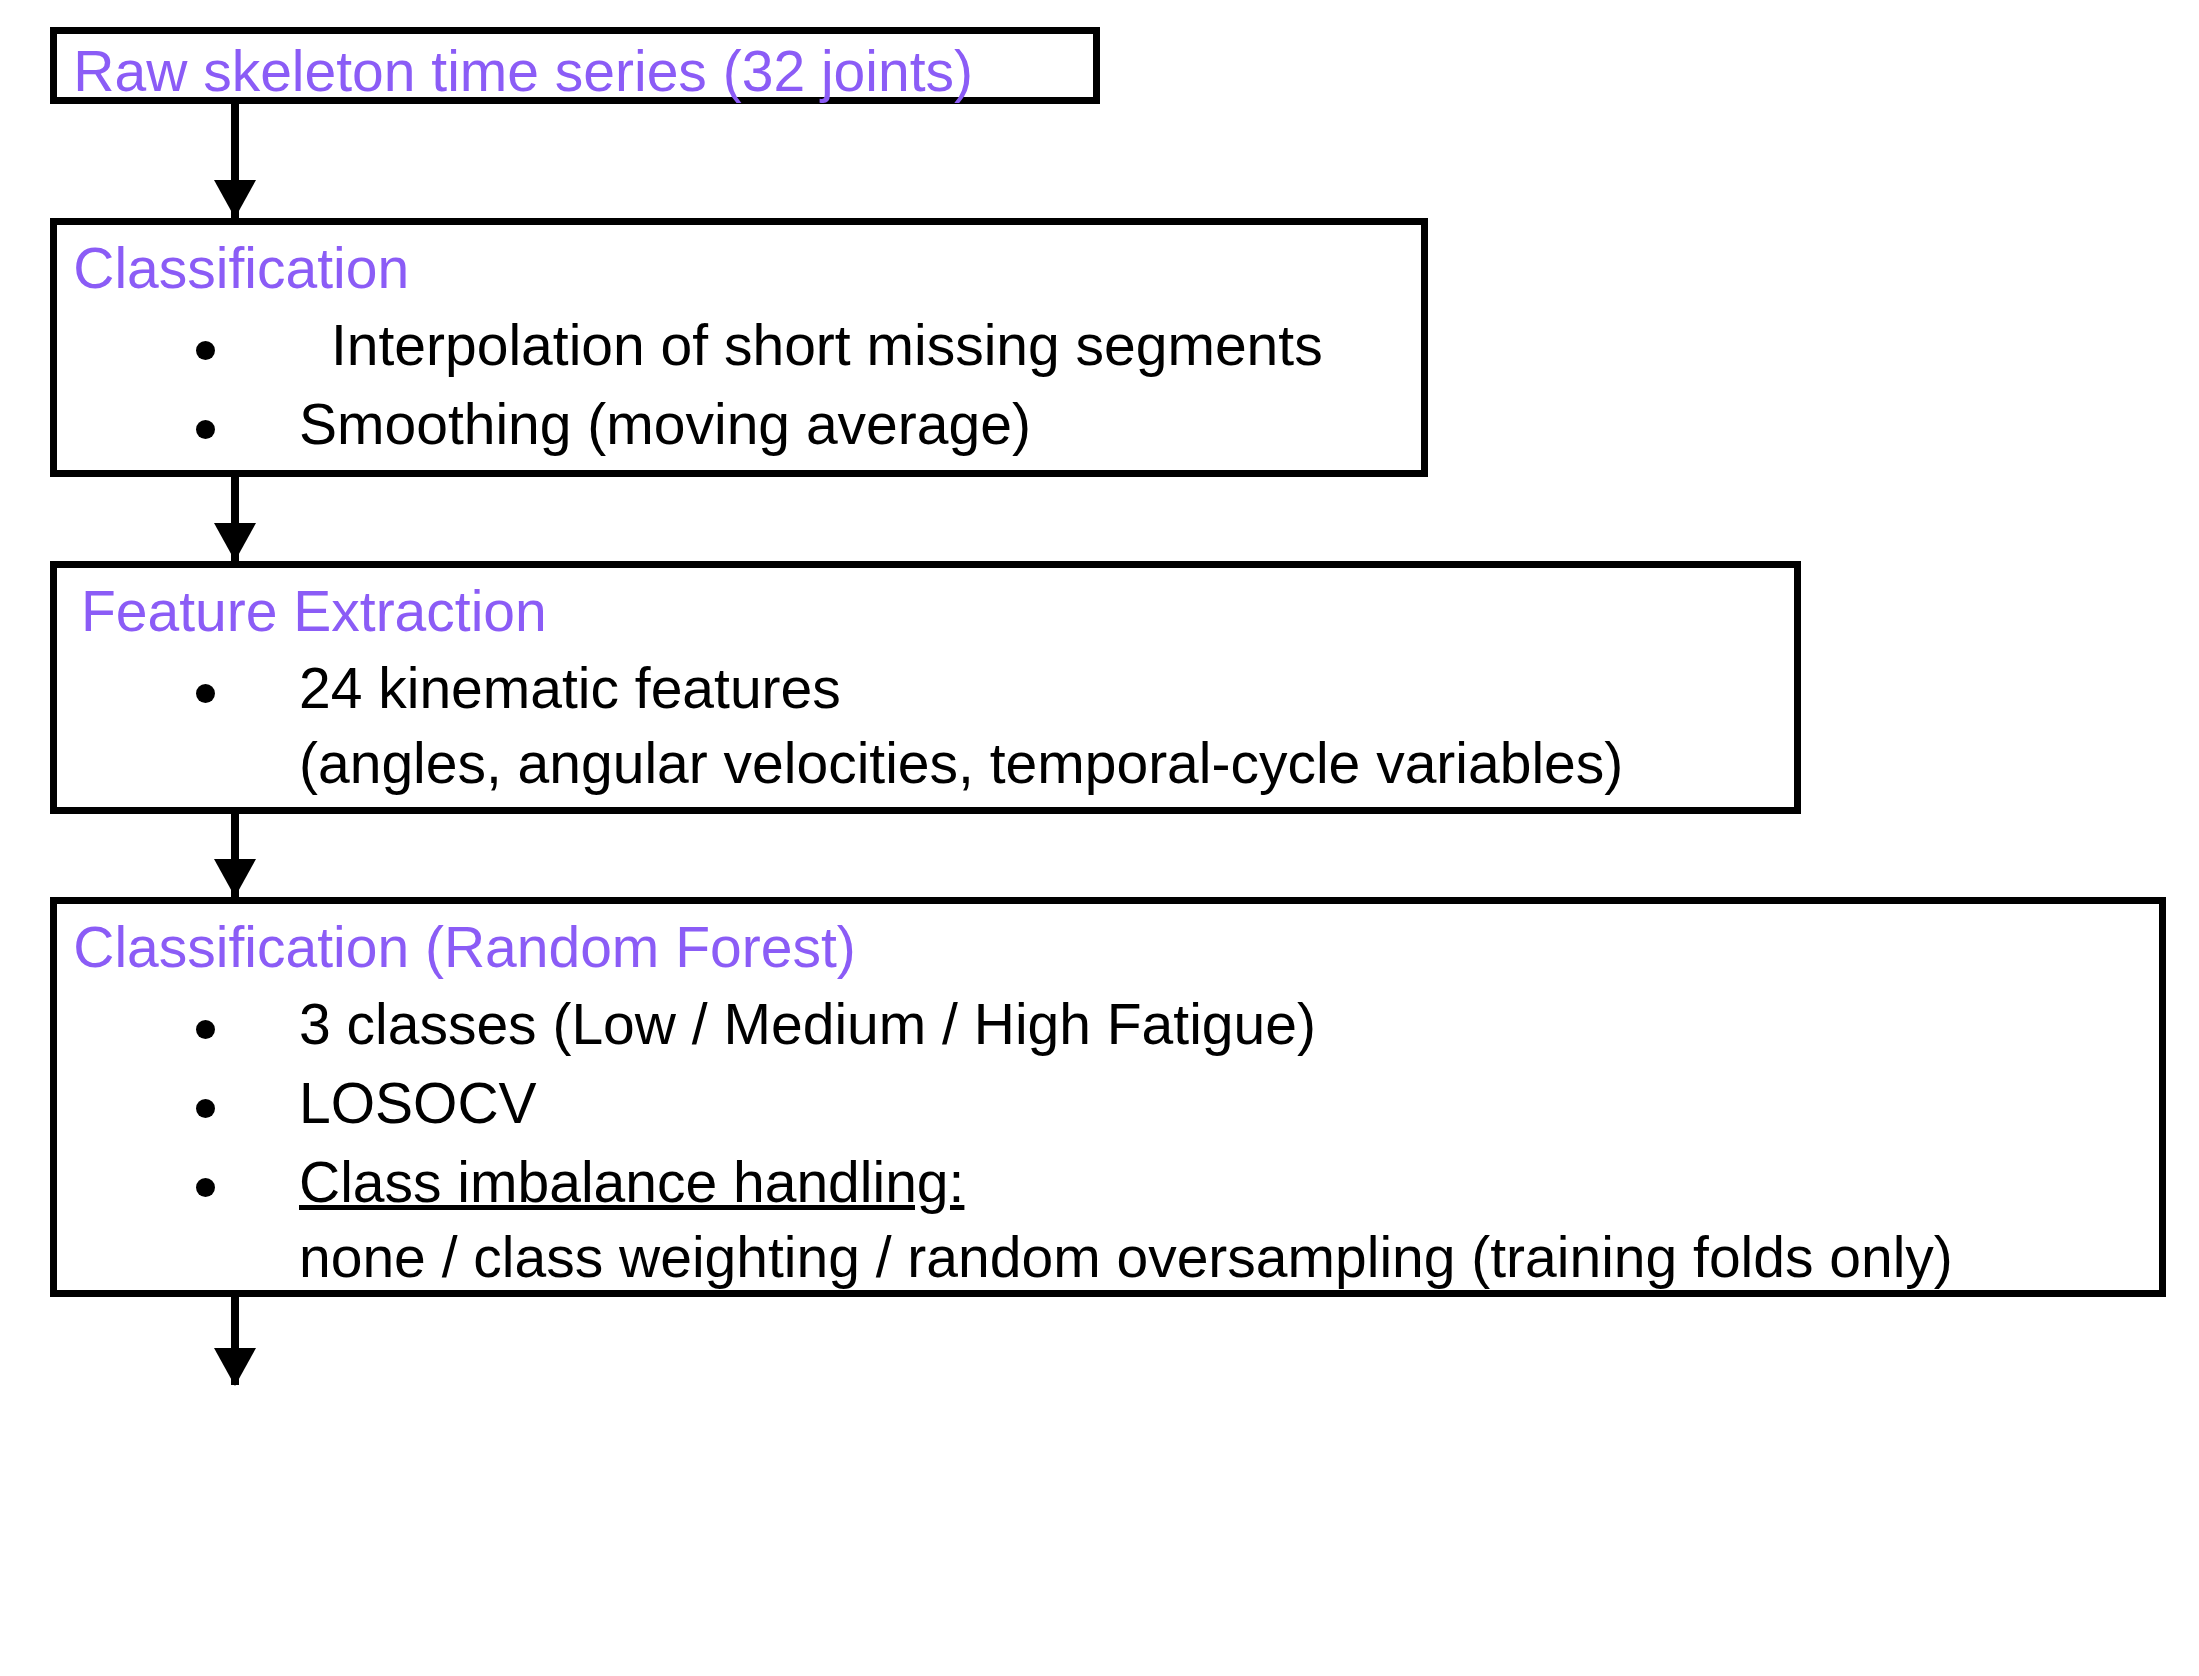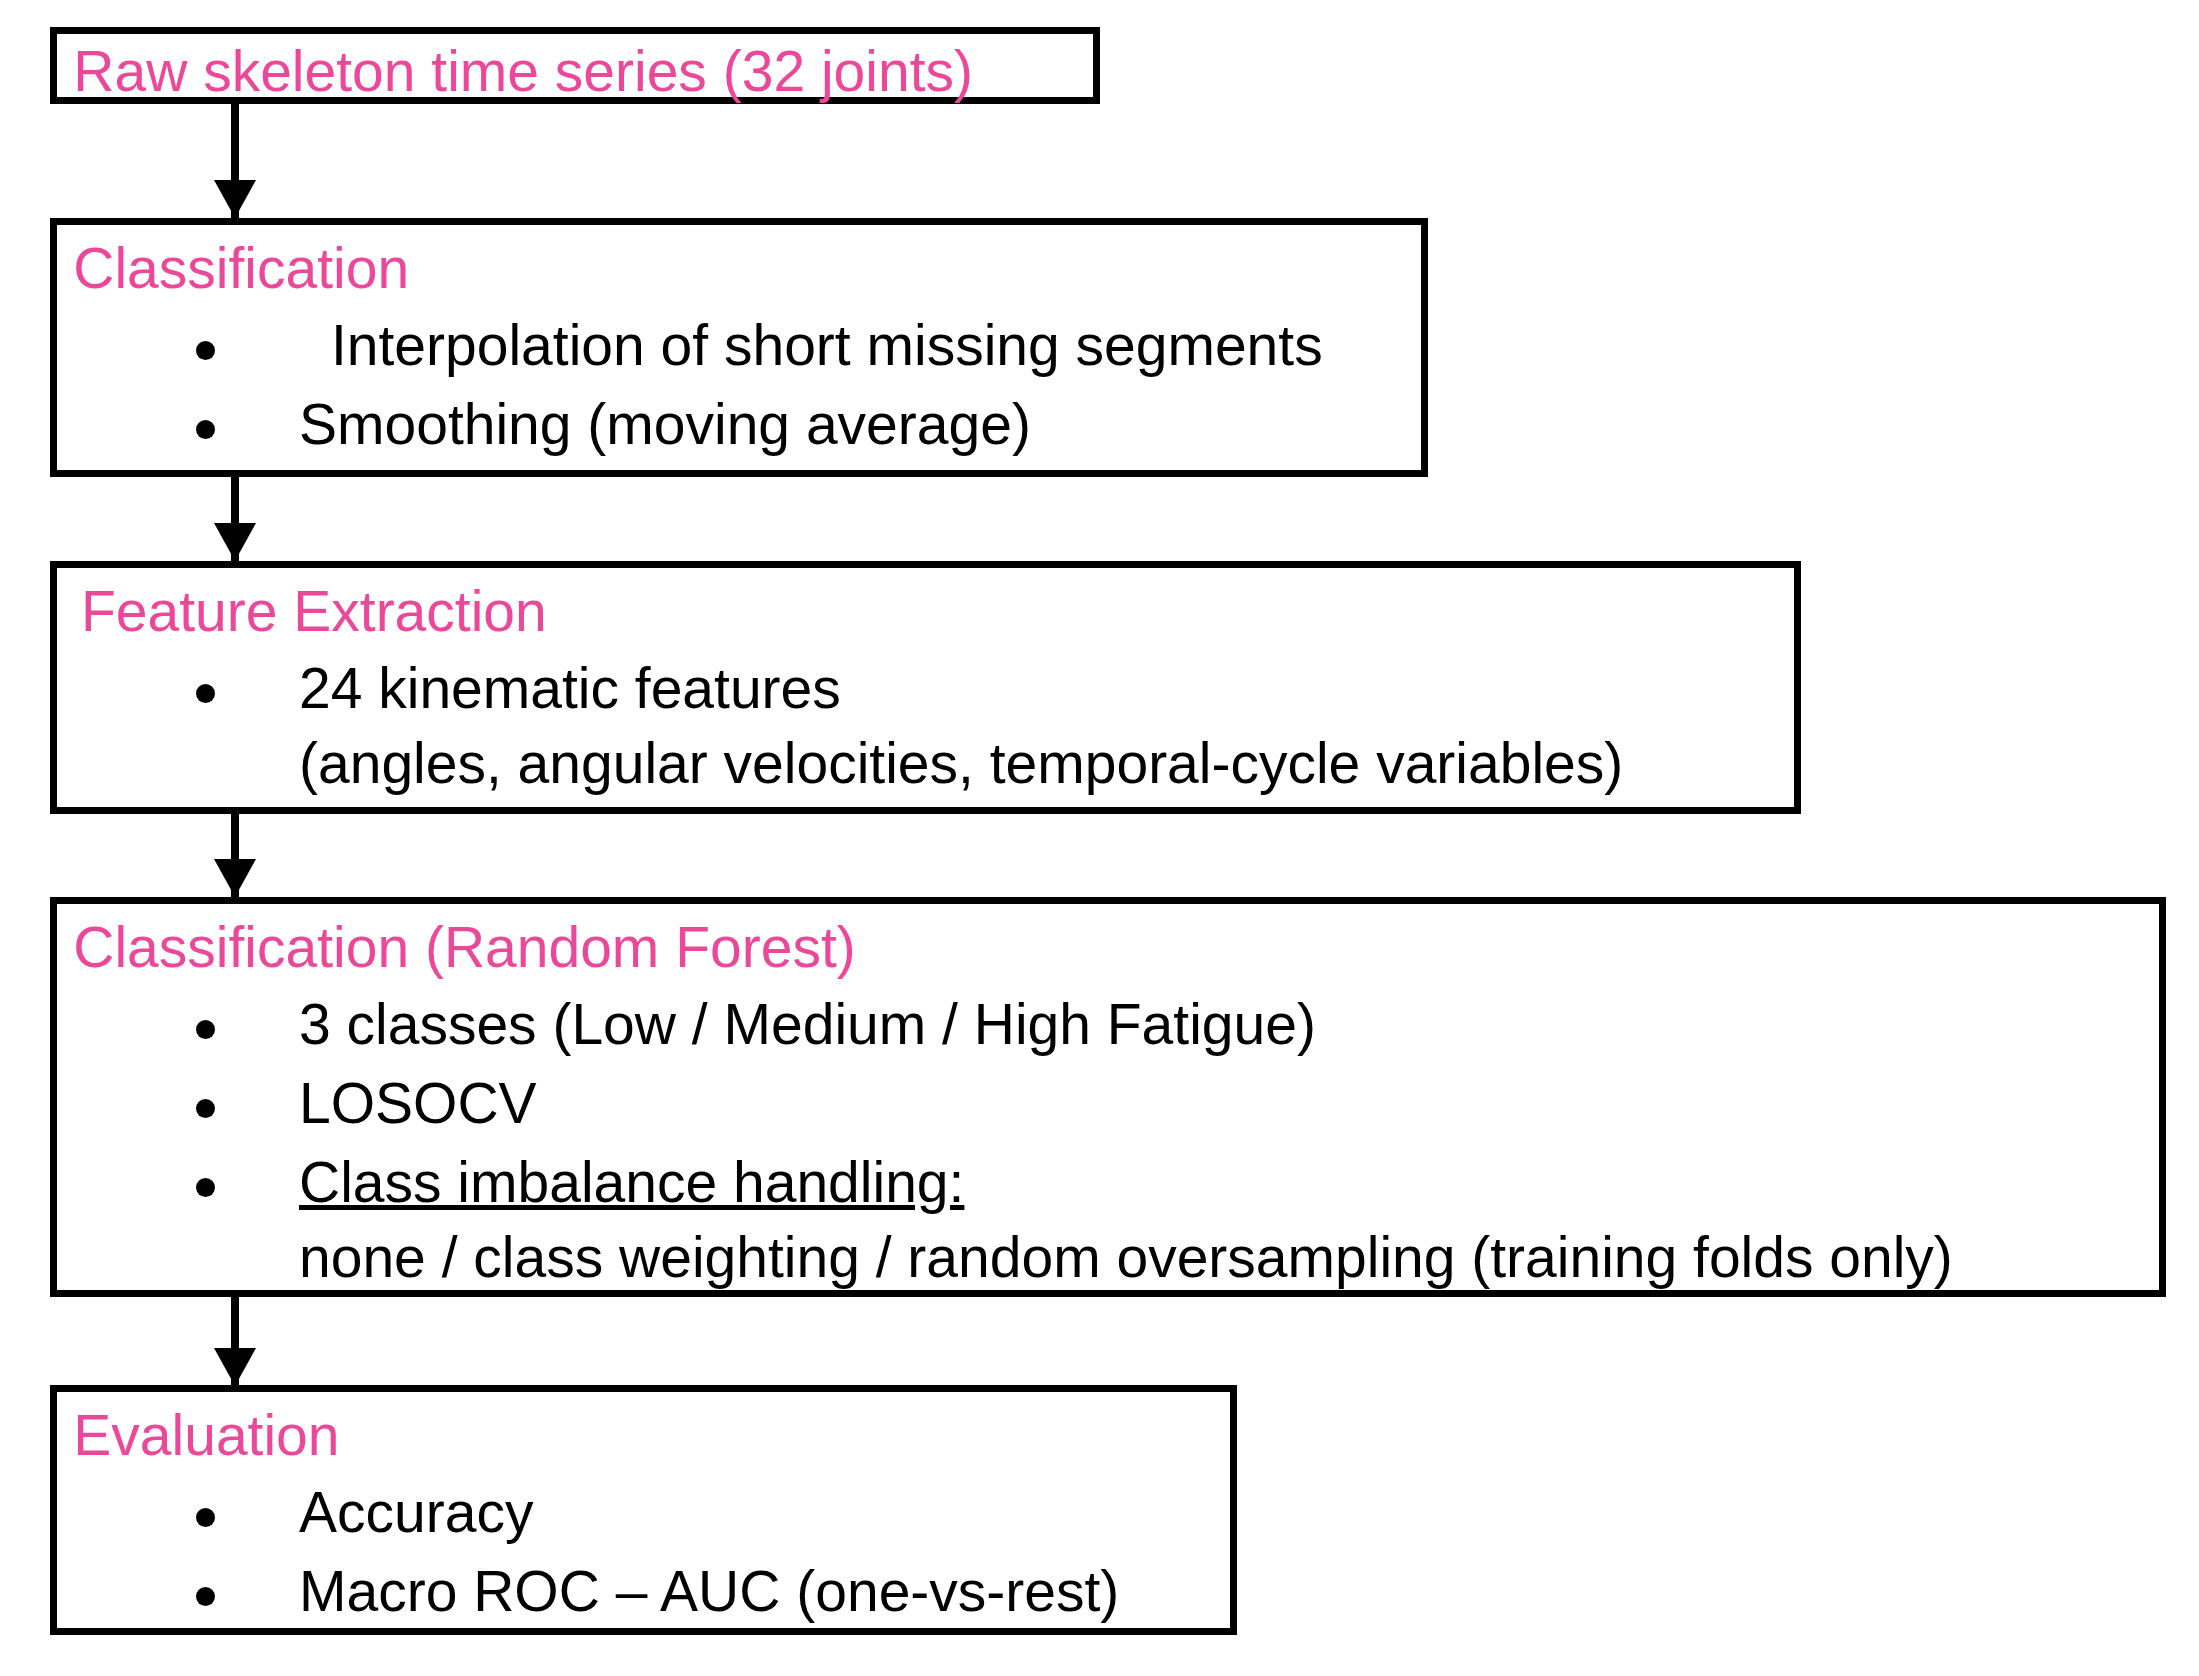--- a/index.html
+++ b/index.html
@@ -23,21 +23,21 @@
     position: absolute;
     box-sizing: border-box;
     border: 7.7px solid #000000;
     background: #ffffff;
   }
   .node-title {
     position: absolute;
     font-size: 57px;
     line-height: 1;
     white-space: nowrap;
-    color: #ec4899;
+    color: #8b5cf6;
   }
   .bullet-row {
     position: absolute;
     white-space: nowrap;
   }
   .bullet-dot {
     position: absolute;
     width: 19px;
     height: 19px;
     border-radius: 50%;
@@ -145,28 +145,15 @@
       <span class="bullet-text" style="left:242px; top:0;text-decoration:underline;">Class imbalance handling:</span>
       <span class="cont-text" style="left:242px; top:75px;">none / class weighting / random oversampling (training folds only)</span>
     </div>
   </div>
 
   <div class="connector" style="left:235px; top:1297px;">
     <div class="shaft" style="height:88px;"></div>
     <div class="head" style="top:51px;"></div>
   </div>
 
-  <div class="node" style="left:50px; top:1385px; width:1187px; height:250px;">
-    <div class="node-title" style="left:16.3px; top:15.4px;">Evaluation</div>
-
-    <div class="bullet-row" style="left:0; top:92px;">
-      <span class="bullet-dot" style="left:139px; top:24px;"></span>
-      <span class="bullet-text" style="left:242px; top:0;">Accuracy</span>
-    </div>
-
-    <div class="bullet-row" style="left:0; top:171px;">
-      <span class="bullet-dot" style="left:139px; top:24px;"></span>
-      <span class="bullet-text" style="left:242px; top:0;">Macro ROC – AUC (one-vs-rest)</span>
-    </div>
-  </div>
 
 </div>
 
 
 </body></html>

